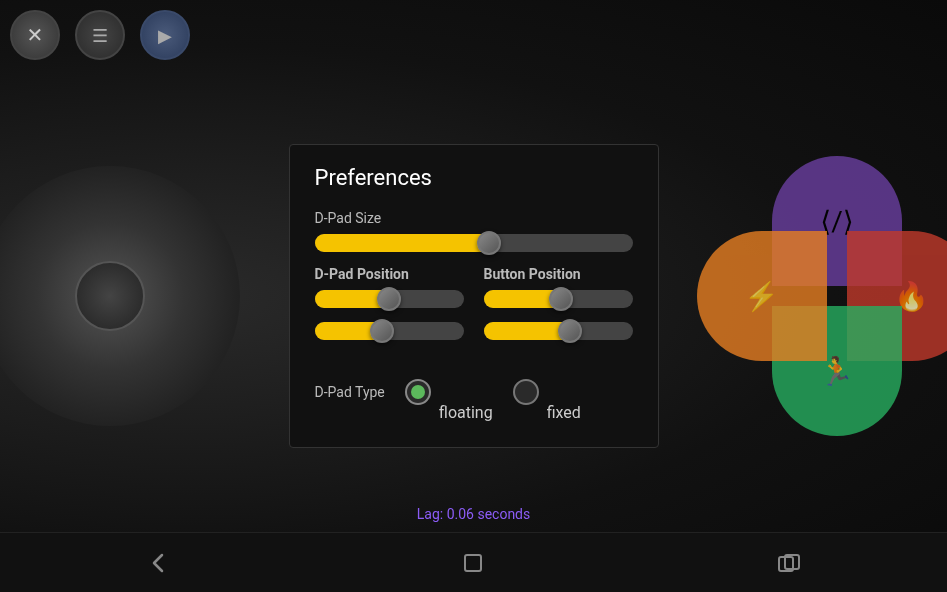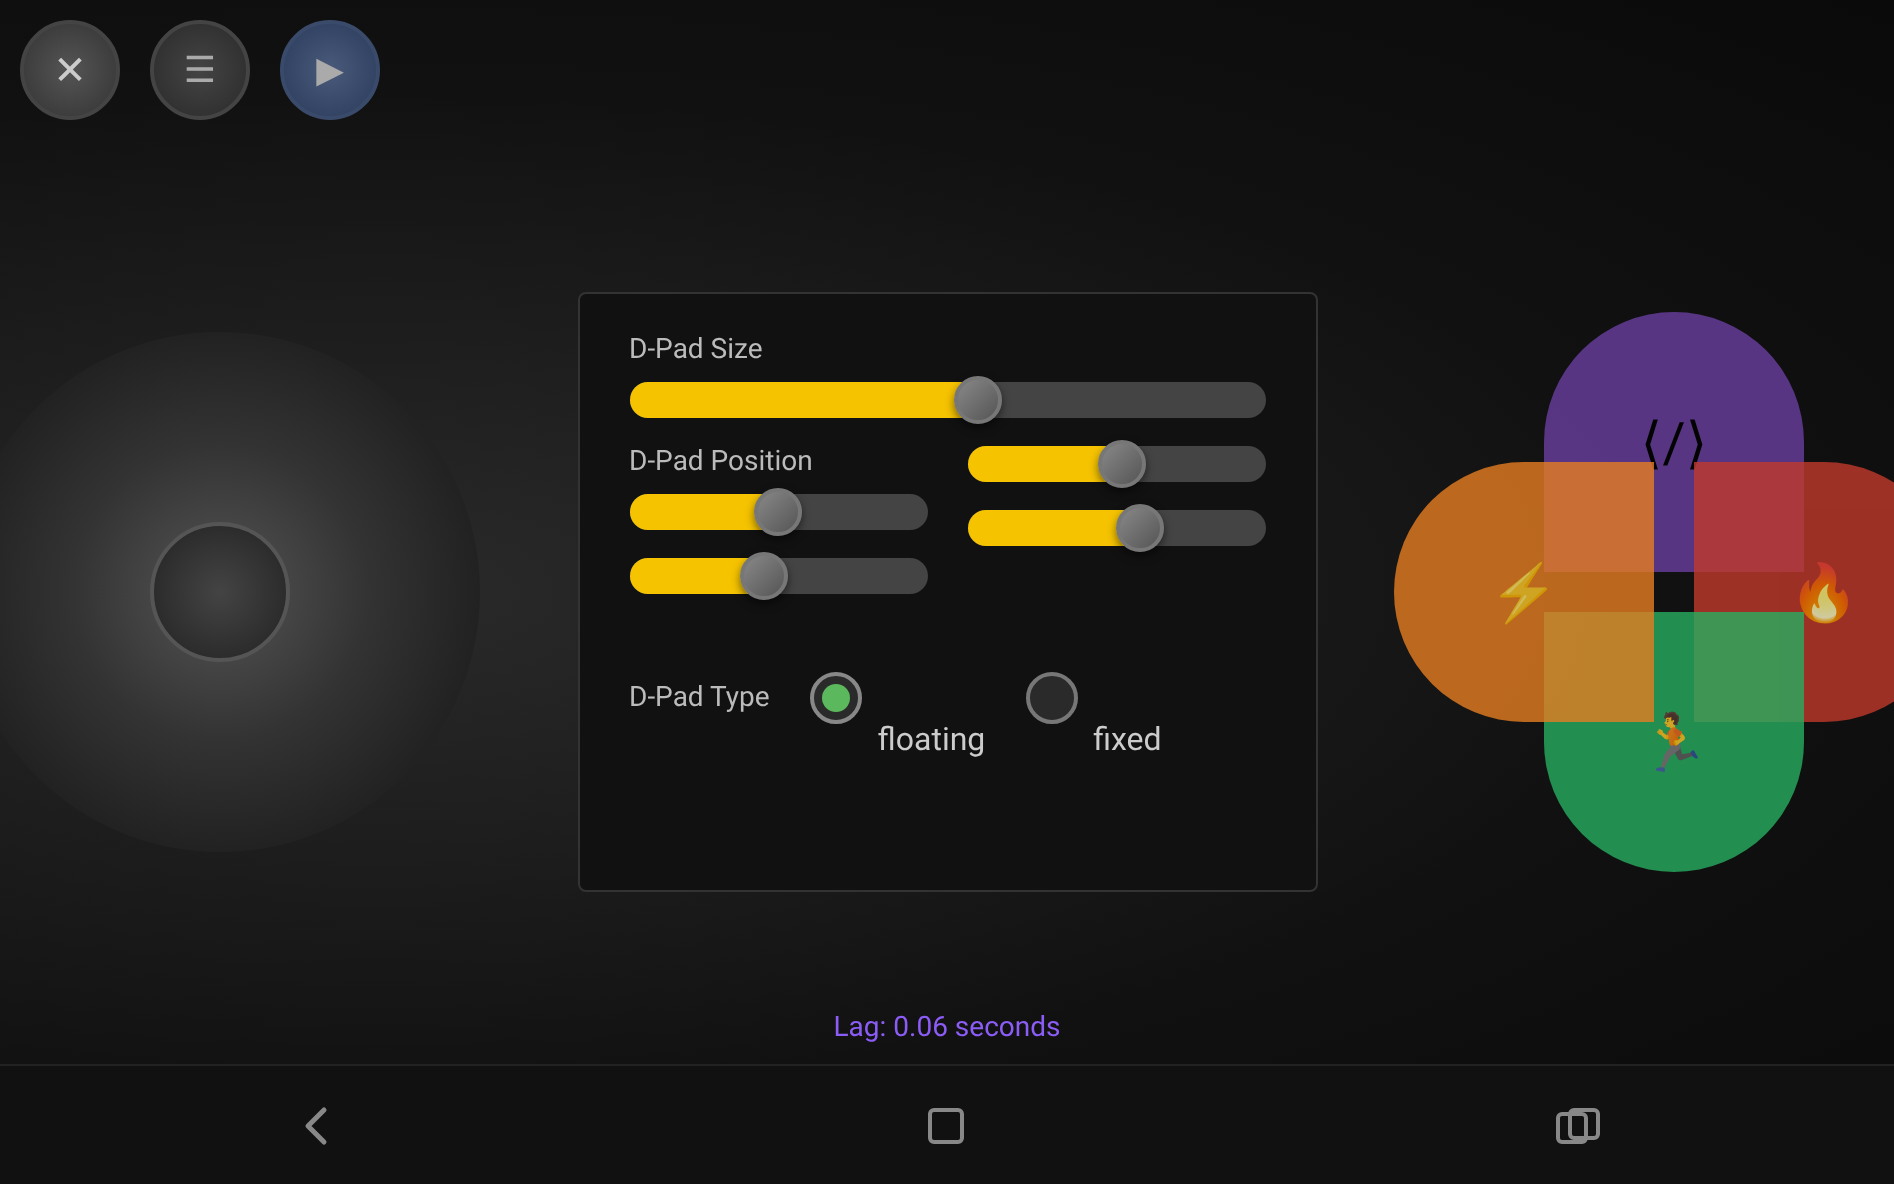--- a/index.html
+++ b/index.html
@@ -312,52 +312,54 @@
 </div>
 
 <div class="top-buttons">
   <div class="top-btn close-btn">✕</div>
   <div class="top-btn menu-btn">☰</div>
   <div class="top-btn play-btn">▶</div>
 </div>
 
 <div class="dialog-overlay">
   <div class="dialog">
+    <div class="dialog-title">Preferences</div>
 
     <div class="section-pair">
       <div class="section-col">
         <div class="pref-label">D-Pad Size</div>
         <div class="slider-container">
           <div class="slider-track">
             <div class="slider-fill" style="width:55%"></div>
             <div class="slider-thumb" style="left:55%"></div>
           </div>
         </div>
       </div>
     </div>
 
-    <div class="section-pair" style="margin-top:0;">
+    <div class="section-pair" style="margin-top:0;font-weight:bold;">
       <div class="section-col">
         <div class="pref-label">D-Pad Position</div>
 
         <div class="slider-container">
           <div class="slider-track">
             <div class="slider-fill" style="width:50%"></div>
             <div class="slider-thumb" style="left:50%"></div>
           </div>
         </div>
 
         <div class="slider-container">
           <div class="slider-track">
             <div class="slider-fill" style="width:45%"></div>
             <div class="slider-thumb" style="left:45%"></div>
           </div>
         </div>
       </div>
       <div class="section-col">
+        <div class="pref-label">Button Position</div>
 
         <div class="slider-container">
           <div class="slider-track">
             <div class="slider-fill" style="width:52%"></div>
             <div class="slider-thumb" style="left:52%"></div>
           </div>
         </div>
 
         <div class="slider-container">
           <div class="slider-track">

